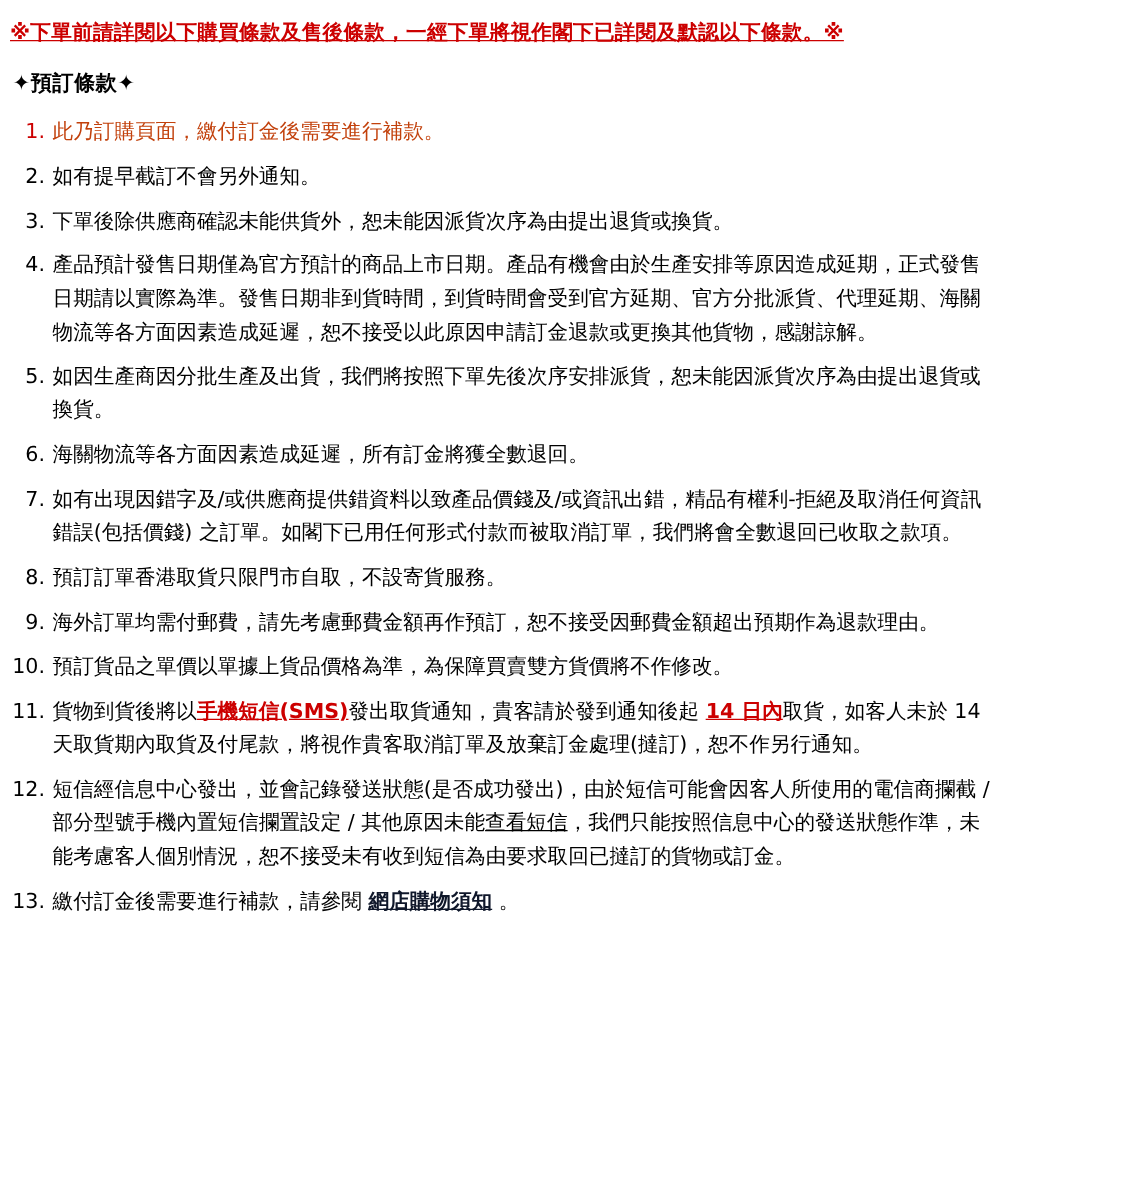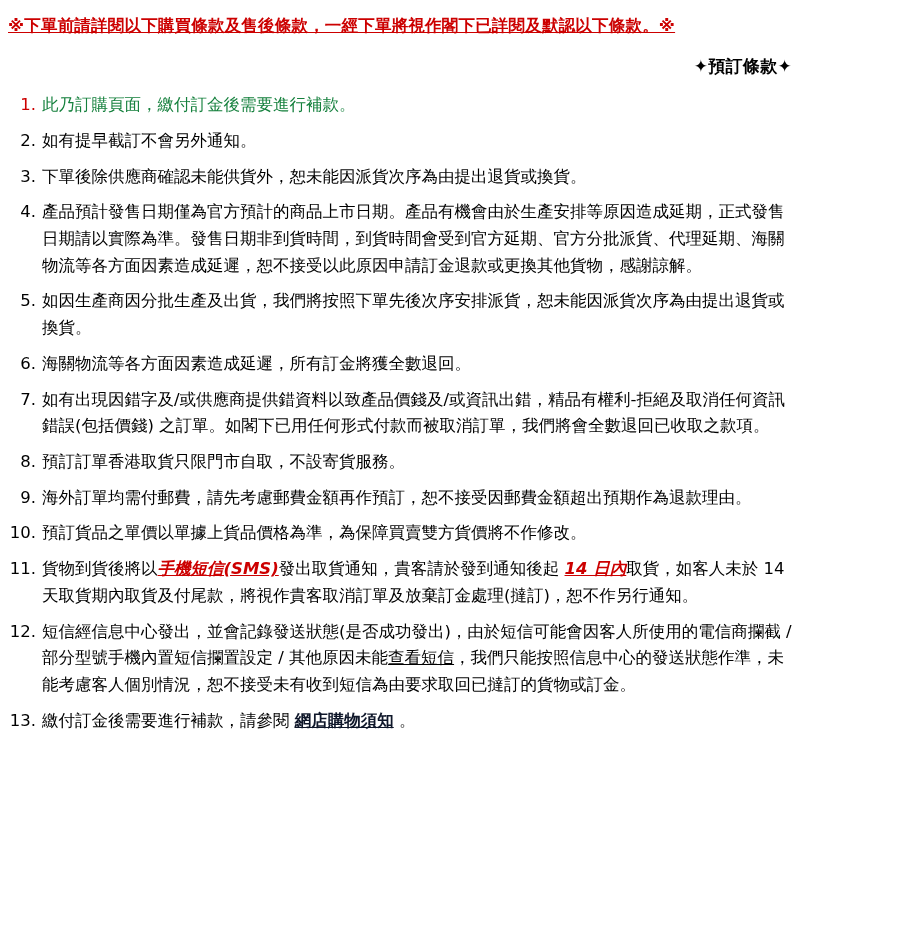--- a/index.html
+++ b/index.html
@@ -26,21 +26,20 @@
     text-decoration: underline;
     letter-spacing: 0.2px;
     line-height: 1.4;
     margin: 4px 0 18px 0;
   }
   .section-title {
     font-weight: bold;
     font-size: 17px;
     margin: 0 0 14px 2px;
     letter-spacing: 0.3px;
-    text-align: right;
   }
   ol.terms {
     list-style: none;
     margin: 0;
     padding: 0;
     counter-reset: term;
   }
   ol.terms > li {
     counter-increment: term;
     position: relative;
@@ -57,30 +56,29 @@
     top: 0;
     width: 28px;
     text-align: right;
     font-size: 16.5px;
   }
   ol.terms > li.wide::before {
     width: 30px;
     left: -2px;
   }
   li.red {
-    color: #15803d;
+    color: #c2410c;
   }
   li.red::before {
     color: #cc0000;
   }
   .u-red {
     color: #cc0000;
     text-decoration: underline;
     font-weight: bold;
-    font-style: italic;
   }
   .u-black {
     text-decoration: underline;
   }
   .link {
     color: #0f172a;
     text-decoration: underline;
     font-weight: bold;
   }
 </style>

